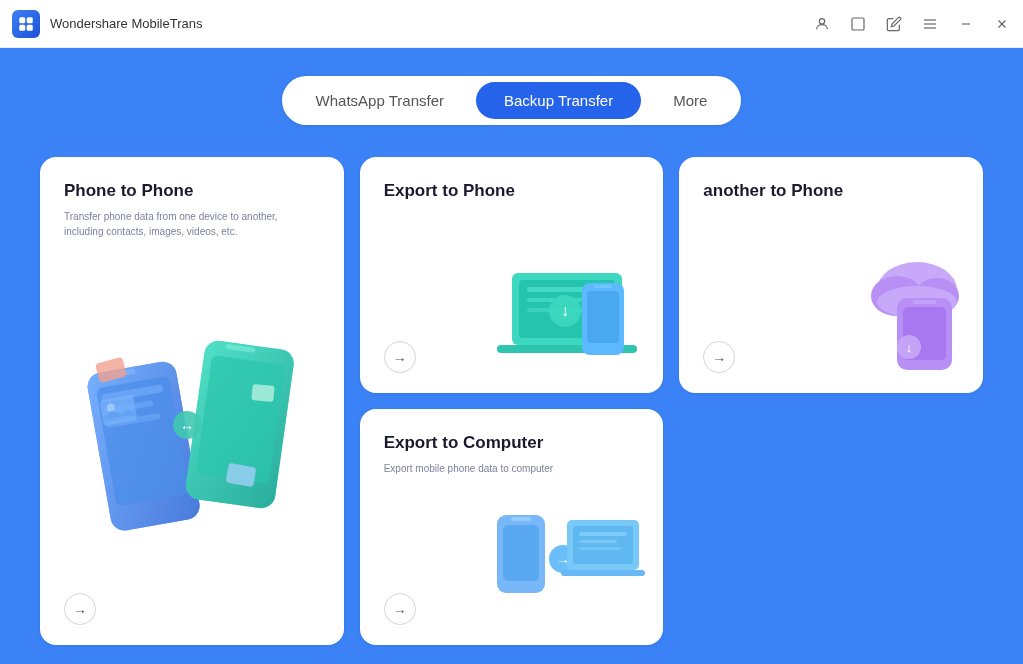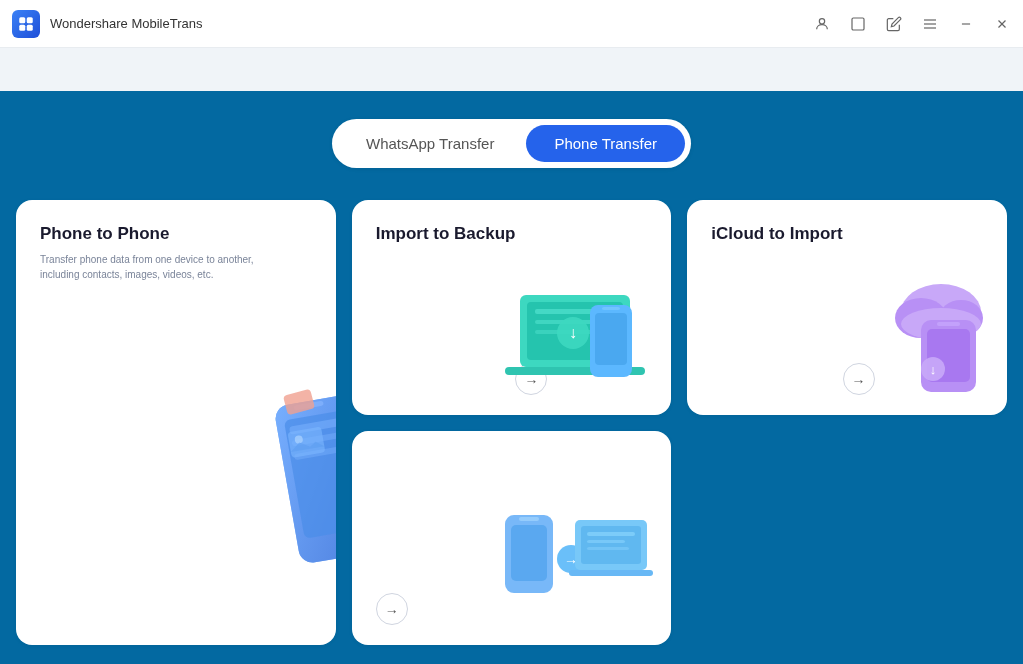--- a/index.html
+++ b/index.html
@@ -56,24 +56,23 @@
       align-items: center;
       justify-content: center;
       cursor: pointer;
       color: #666;
       font-size: 14px;
     }
 
     
     .main-content {
       flex: 1;
-      background: #0369a1;
-      padding: 28px 16px 28px;
+      background: #3b82f6;
+      padding: 28px 40px 28px;
       overflow: hidden;
-      margin-top: 43px;
     }
 
     
     .nav-tabs {
       display: flex;
       align-items: center;
       justify-content: center;
       background: #ffffff;
       border-radius: 50px;
       padding: 6px;
@@ -108,21 +107,21 @@
       height: calc(100% - 72px);
     }
 
     .card {
       background: #ffffff;
       border-radius: 16px;
       padding: 24px 24px 20px;
       position: relative;
       overflow: hidden;
       display: flex;
-      flex-direction: row;
+      flex-direction: column;
       box-shadow: 0 1px 4px rgba(0,0,0,0.06);
     }
 
     .card-large {
       grid-row: 1 / 3;
     }
 
     .card-title {
       font-size: 17px;
       font-weight: 700;
@@ -213,21 +212,22 @@
           <line x1="6" y1="6" x2="18" y2="18"></line>
       </svg>
     </div>
   </div>
 </div>
 
 <div class="main-content">
 
   <div class="nav-tabs">
     <button class="nav-tab">WhatsApp Transfer</button>
-    <button class="nav-tab active">Phone Transfer</button>
+    <button class="nav-tab active">Backup Transfer</button>
+    <button class="nav-tab">More</button>
   </div>
 
   <div class="cards-grid">
 
     <div class="card card-large">
       <div class="card-content-top">
         <div class="card-title">Phone to Phone</div>
         <div class="card-desc">Transfer phone data from one device to another, including contacts, images, videos, etc.</div>
       </div>
 
@@ -277,21 +277,21 @@
             </linearGradient>
           </defs>
         </svg>
       </div>
 
       <div class="card-arrow">→</div>
     </div>
 
     <div class="card">
       <div class="card-content-top">
-        <div class="card-title">Import to Backup</div>
+        <div class="card-title">Export to Phone</div>
       </div>
 
       <div class="illus-small">
         <svg width="160" height="130" viewBox="0 0 160 130">
 
           <g transform="translate(10, 10)">
             <rect x="15" y="20" width="110" height="72" rx="6" fill="#3dd8c0"></rect>
             <rect x="22" y="27" width="96" height="58" rx="4" fill="#25c4ae"></rect>
             <rect x="0" y="92" width="140" height="8" rx="4" fill="#2fc4b0"></rect>
 
@@ -310,21 +310,21 @@
             <rect x="5" y="8" width="32" height="52" rx="4" fill="#4aa8f0"></rect>
             <rect x="12" y="2" width="18" height="3" rx="2" fill="#80ccff" opacity="0.6"></rect>
           </g>
         </svg>
       </div>
       <div class="card-arrow">→</div>
     </div>
 
     <div class="card">
       <div class="card-content-top">
-        <div class="card-title">iCloud to Import</div>
+        <div class="card-title">another to Phone</div>
       </div>
 
       <div class="illus-small">
         <svg width="160" height="130" viewBox="0 0 160 130">
 
           <g transform="translate(60, 5)">
             <ellipse cx="50" cy="42" rx="40" ry="28" fill="#c8a8f8"></ellipse>
             <ellipse cx="30" cy="48" rx="26" ry="20" fill="#b890f5"></ellipse>
             <ellipse cx="70" cy="48" rx="22" ry="18" fill="#b890f5"></ellipse>
             <ellipse cx="50" cy="54" rx="40" ry="16" fill="#c8a8f8"></ellipse>
@@ -344,20 +344,22 @@
             <circle cx="14" cy="14" r="12" fill="#c8a8f8" opacity="0.9"></circle>
             <text x="14" y="19" text-anchor="middle" fill="white" font-size="13" font-weight="bold">↓</text>
           </g>
         </svg>
       </div>
       <div class="card-arrow">→</div>
     </div>
 
     <div class="card">
       <div class="card-content-top">
+        <div class="card-title">Export to Computer</div>
+        <div class="card-desc">Export mobile phone data to computer</div>
       </div>
 
       <div class="illus-small">
         <svg width="170" height="130" viewBox="0 0 170 130">
 
           <g transform="translate(20, 20)">
             <rect x="0" y="0" width="48" height="78" rx="9" fill="#78b8f8"></rect>
             <rect x="6" y="10" width="36" height="56" rx="5" fill="#5aa8f0"></rect>
             <rect x="14" y="2" width="20" height="4" rx="2" fill="#a8d8ff" opacity="0.6"></rect>
           </g>

